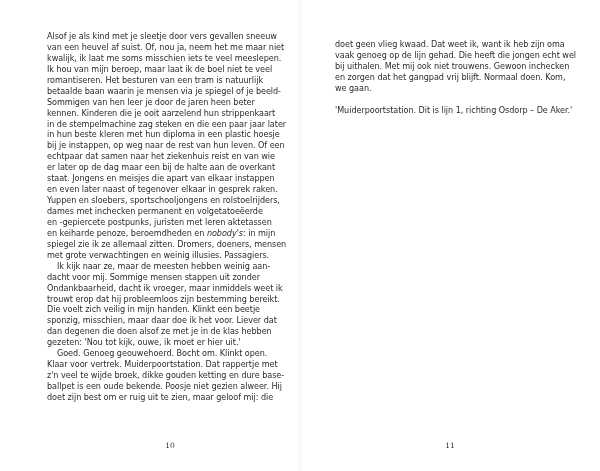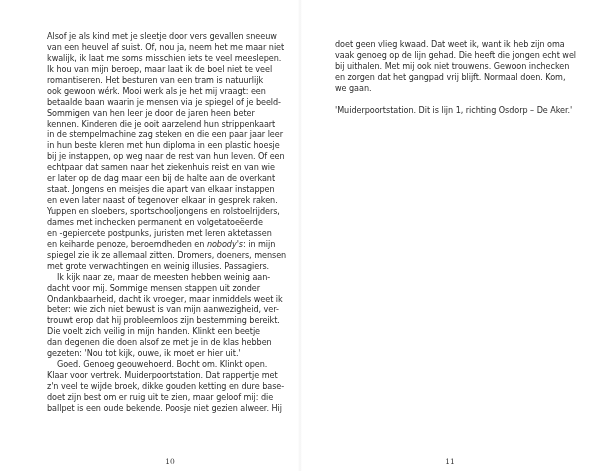--- a/index.html
+++ b/index.html
@@ -20,67 +20,66 @@
     font-size: 8.1px; line-height: 10.95px; color: #2b2b2b;
     letter-spacing: -0.05px; white-space: nowrap;
   }
   .page-left .text-block { left: 47px; }
   .page-right .text-block { left: 35px; margin-top: 8px; }
   .line { display: block; height: 10.95px; }
   .indent { padding-left: 10px; }
   .blank { height: 10.95px; }
   .folio {
     position: absolute; top: 441px; width: 300px; text-align: center;
-    font-family: "DejaVu Serif", serif; font-size: 7.5px; color: #333; margin-top: 16px;
+    font-family: "DejaVu Serif", serif; font-size: 7.5px; color: #333;
   }
   .page-left .folio { left: 20px; width: 300px; }
   .page-right .folio { left: 0; width: 300px; }
   em { }
 </style>
 </head>
 <body>
 
 <div class="spread">
   <div class="page page-left">
     <div class="text-block" id="left-body">
         <span class="line"><span>Alsof je als kind met je sleetje door vers gevallen sneeuw</span></span>
         <span class="line"><span>van een heuvel af suist. Of, nou ja, neem het me maar niet</span></span>
         <span class="line"><span>kwalijk, ik laat me soms misschien iets te veel meeslepen.</span></span>
         <span class="line"><span>Ik hou van mijn beroep, maar laat ik de boel niet te veel</span></span>
         <span class="line"><span>romantiseren. Het besturen van een tram is natuurlijk</span></span>
-        <span class="line"><span>ook gewoon wérk. Mooi werk als je het mij vraagt: een</span></span>
         <span class="line"><span>betaalde baan waarin je mensen via je spiegel of je beeld-</span></span>
         <span class="line"><span>Sommigen van hen leer je door de jaren heen beter</span></span>
         <span class="line"><span>kennen. Kinderen die je ooit aarzelend hun strippenkaart</span></span>
-        <span class="line"><span>in de stempelmachine zag steken en die een paar jaar leer</span></span>
+        <span class="line"><span>in de stempelmachine zag steken en die een paar jaar later</span></span>
         <span class="line"><span>in hun beste kleren met hun diploma in een plastic hoesje</span></span>
         <span class="line"><span>bij je instappen, op weg naar de rest van hun leven. Of een</span></span>
         <span class="line"><span>echtpaar dat samen naar het ziekenhuis reist en van wie</span></span>
         <span class="line"><span>er later op de dag maar een bij de halte aan de overkant</span></span>
         <span class="line"><span>staat. Jongens en meisjes die apart van elkaar instappen</span></span>
         <span class="line"><span>en even later naast of tegenover elkaar in gesprek raken.</span></span>
         <span class="line"><span>Yuppen en sloebers, sportschooljongens en rolstoelrijders,</span></span>
         <span class="line"><span>dames met inchecken permanent en volgetatoeëerde</span></span>
         <span class="line"><span>en -gepiercete postpunks, juristen met leren aktetassen</span></span>
         <span class="line"><span>en keiharde penoze, beroemdheden en </span><em>nobody's</em><span>: in mijn</span></span>
         <span class="line"><span>spiegel zie ik ze allemaal zitten. Dromers, doeners, mensen</span></span>
         <span class="line"><span>met grote verwachtingen en weinig illusies. Passagiers.</span></span>
         <span class="line indent"><span>Ik kijk naar ze, maar de meesten hebben weinig aan-</span></span>
         <span class="line"><span>dacht voor mij. Sommige mensen stappen uit zonder</span></span>
         <span class="line"><span>Ondankbaarheid, dacht ik vroeger, maar inmiddels weet ik</span></span>
-        <span class="line"><span>beter: wie zich niet bewust is van mijn aanwezigheid, ver-</span></span>
         <span class="line"><span>trouwt erop dat hij probleemloos zijn bestemming bereikt.</span></span>
         <span class="line"><span>Die voelt zich veilig in mijn handen. Klinkt een beetje</span></span>
+        <span class="line"><span>sponzig, misschien, maar daar doe ik het voor. Liever dat</span></span>
         <span class="line"><span>dan degenen die doen alsof ze met je in de klas hebben</span></span>
         <span class="line"><span>gezeten: 'Nou tot kijk, ouwe, ik moet er hier uit.'</span></span>
         <span class="line indent"><span>Goed. Genoeg geouwehoerd. Bocht om. Klinkt open.</span></span>
         <span class="line"><span>Klaar voor vertrek. Muiderpoortstation. Dat rappertje met</span></span>
         <span class="line"><span>z'n veel te wijde broek, dikke gouden ketting en dure base-</span></span>
+        <span class="line"><span>ballpet is een oude bekende. Poosje niet gezien alweer. Hij</span></span>
         <span class="line"><span>doet zijn best om er ruig uit te zien, maar geloof mij: die</span></span>
-        <span class="line"><span>ballpet is een oude bekende. Poosje niet gezien alweer. Hij</span></span>
       </div>
     <div class="folio">10</div>
   </div>
   <div class="gutter"></div>
   <div class="page page-right">
     <div class="text-block" id="right-body">
         <span class="line"><span>doet geen vlieg kwaad. Dat weet ik, want ik heb zijn oma</span></span>
         <span class="line"><span>vaak genoeg op de lijn gehad. Die heeft die jongen echt wel</span></span>
         <span class="line"><span>bij uithalen. Met mij ook niet trouwens. Gewoon inchecken</span></span>
         <span class="line"><span>en zorgen dat het gangpad vrij blijft. Normaal doen. Kom,</span></span>

